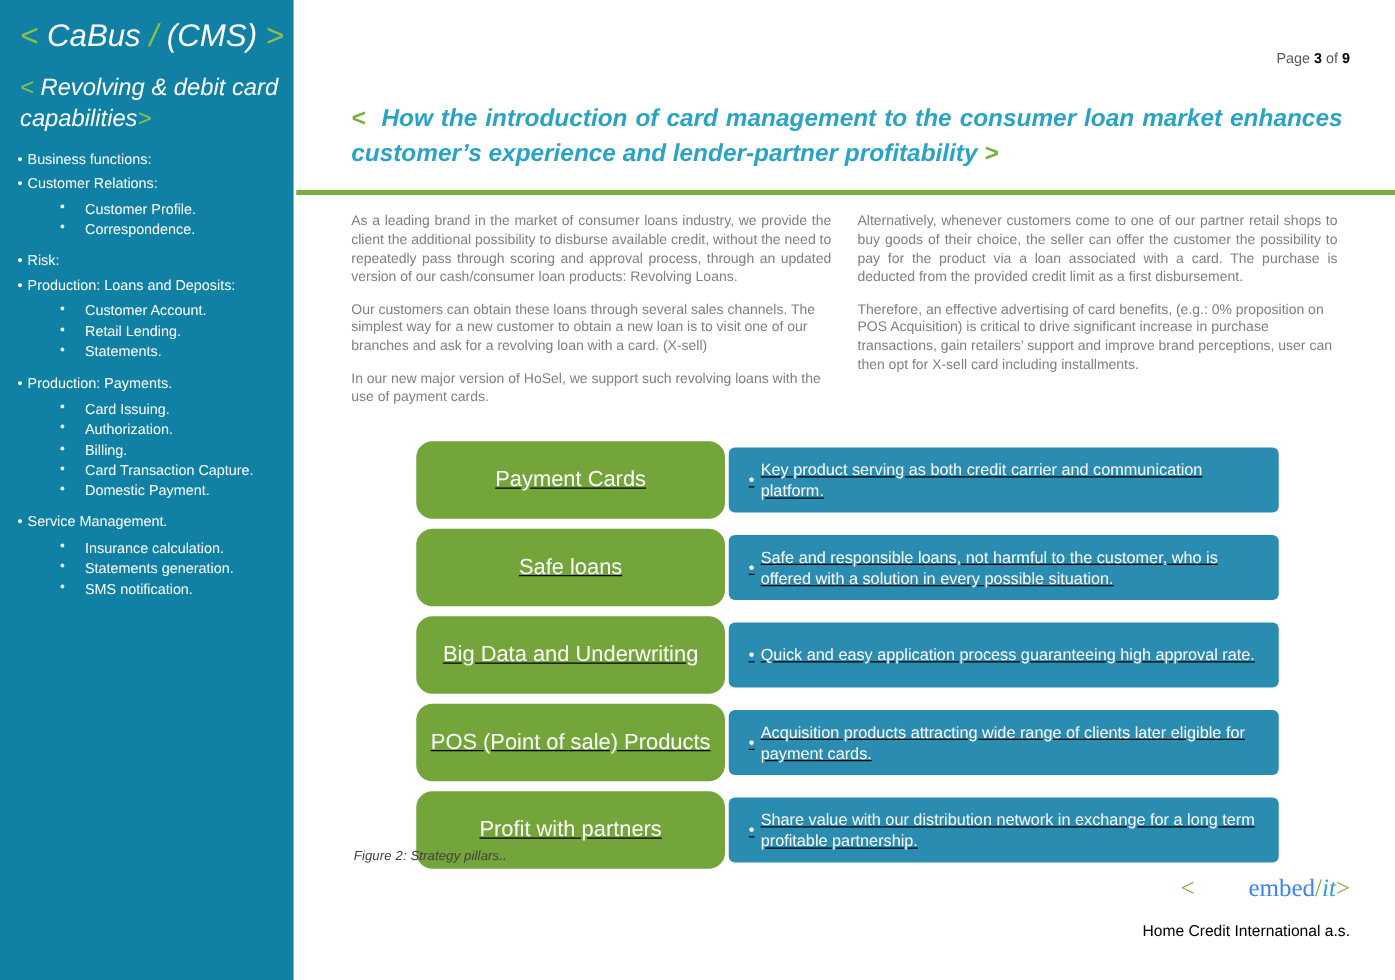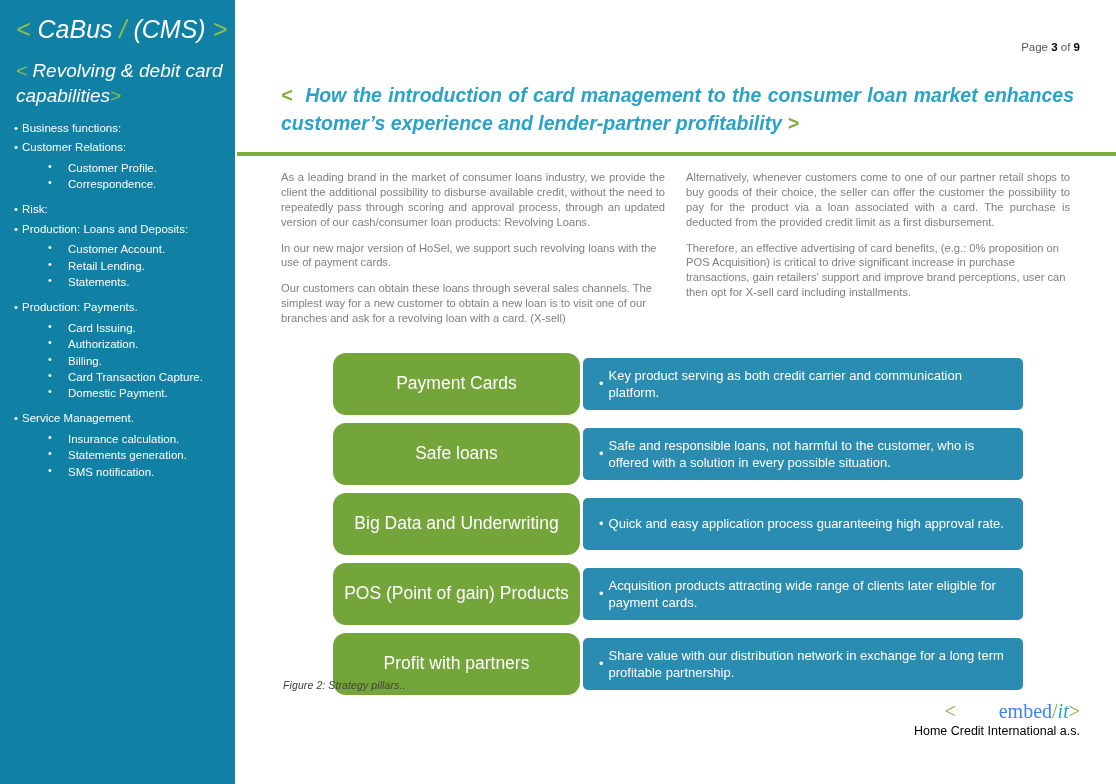--- a/index.html
+++ b/index.html
@@ -113,20 +113,21 @@
   .diagram {
     position: absolute;
     left: 98px; top: 353px;
     width: 690px;
   }
   .row {
     position: relative;
     display: flex;
     align-items: stretch;
     margin-bottom: 8px;
+    text-decoration: underline;
   }
   .pill {
     width: 247px;
     background: #74a53a;
     border-radius: 13px;
     display: flex;
     align-items: center;
     justify-content: center;
     color: #ffffff;
     font-size: 17.5px;
@@ -177,21 +178,21 @@
     line-height: 1.1;
     white-space: nowrap;
   }
   .logo .ang { color: #7aad3c; }
   .logo .embed { color: #3b82f6; margin-left: 43px; }
   .logo .sl { color: #7aad3c; }
   .logo .it { color: #2aa3c7; font-style: italic; }
   .company {
     font-size: 12.5px;
     color: #000000;
-    margin-top: 2px;
+    margin-top: 16px;
     white-space: nowrap;
   }
 </style>
 </head>
 <body>
 
 <div class="page">
 
   <aside class="sidebar">
     <div class="sb-title">
@@ -255,22 +256,22 @@
     <h1 class="doc-title">
       <span class="ang">&lt;</span>&nbsp;&nbsp;<span>How the introduction of card management to the consumer loan market enhances customer’s experience and lender-partner profitability</span>
       <span class="ang">&gt;</span>
     </h1>
 
     <div class="rule"></div>
 
     <div class="cols">
       <div class="col">
         <p>As a leading brand in the market of consumer loans industry, we provide the client the additional possibility to disburse available credit, without the need to repeatedly pass through scoring and approval process, through an updated version of our cash/consumer loan products: Revolving Loans.</p>
+        <p class="nojust">Our customers can obtain these loans through several sales channels. The simplest way for a new customer to obtain a new loan is to visit one of our branches and ask for a revolving loan with a card. (X-sell)</p>
         <p class="nojust">In our new major version of HoSel, we support such revolving loans with the use of payment cards.</p>
-        <p class="nojust">Our customers can obtain these loans through several sales channels. The simplest way for a new customer to obtain a new loan is to visit one of our branches and ask for a revolving loan with a card. (X-sell)</p>
       </div>
       <div class="col">
         <p>Alternatively, whenever customers come to one of our partner retail shops to buy goods of their choice, the seller can offer the customer the possibility to pay for the product via a loan associated with a card. The purchase is deducted from the provided credit limit as a first disbursement.</p>
         <p class="nojust">Therefore, an effective advertising of card benefits, (e.g.: 0% proposition on POS Acquisition) is critical to drive significant increase in purchase transactions, gain retailers’ support and improve brand perceptions, user can then opt for X-sell card including installments.</p>
       </div>
     </div>
 
     <div class="diagram">
 
       <div class="row r1">
@@ -291,21 +292,21 @@
 
       <div class="row r3">
         <div class="pill">Big Data and Underwriting</div>
         <div class="desc">
           <span class="bul">•</span>
           <span class="txt">Quick and easy application process guaranteeing high approval rate.</span>
         </div>
       </div>
 
       <div class="row r4">
-        <div class="pill">POS (Point of gain) Products</div>
+        <div class="pill">POS (Point of sale) Products</div>
         <div class="desc">
           <span class="bul">•</span>
           <span class="txt">Acquisition products attracting wide range of clients later eligible for payment cards.</span>
         </div>
       </div>
 
       <div class="row r5">
         <div class="pill">Profit with partners</div>
         <div class="desc">
           <span class="bul">•</span>

